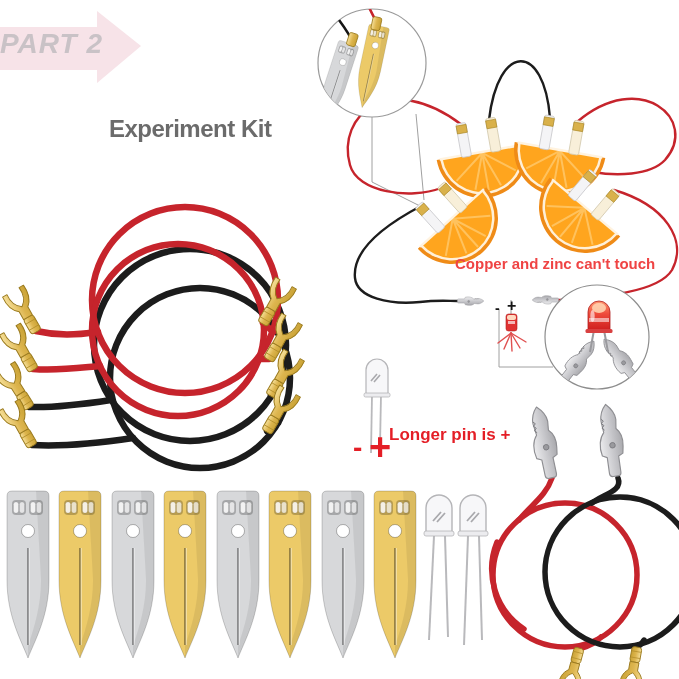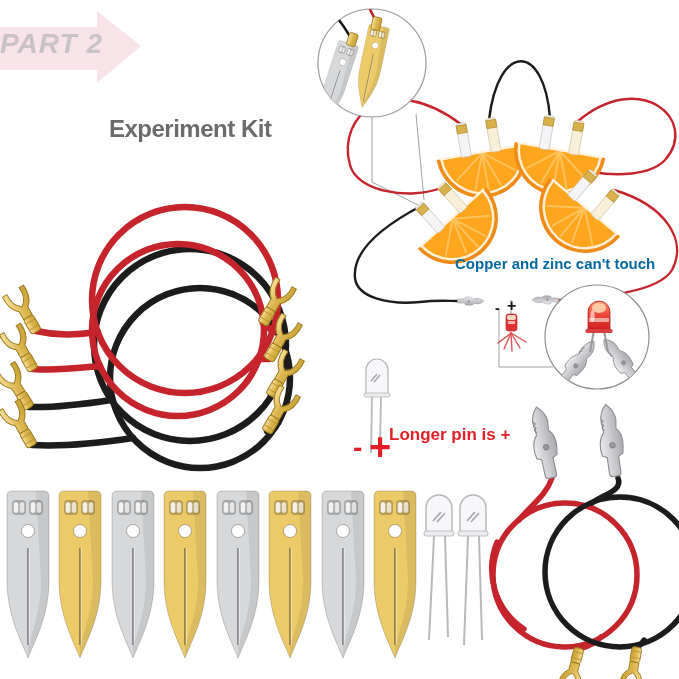--- a/index.html
+++ b/index.html
@@ -4,21 +4,21 @@
 <style>
   html,body{margin:0;padding:0;background:#ffffff;}
   #stage{position:relative;width:679px;height:679px;background:#ffffff;overflow:hidden;
          font-family:"Liberation Sans", sans-serif;}
   #art{position:absolute;left:0;top:0;}
   .txt{position:absolute;white-space:nowrap;line-height:1;}
   .badge-label{left:0;top:30px;width:100px;text-align:center;font-size:28px;font-weight:700;
                color:#c9c2c6;letter-spacing:1px;font-style:italic;}
   .title1{left:13px;top:81px;font-size:29px;font-weight:700;color:#6b6b6b;letter-spacing:-0.5px;}
   .title2{left:86px;top:117px;font-size:24px;font-weight:700;color:#6b6b6b;letter-spacing:-0.5px;margin-left:23px;}
-  .circuit-note{left:455px;top:256px;font-size:15px;font-weight:700;color:#0369a1;}
+  .circuit-note{left:455px;top:256px;font-size:15px;font-weight:700;color:#ef4444;}
   .clip-minus{left:495px;top:301px;font-size:14px;font-weight:700;color:#151515;}
   .clip-plus{left:507px;top:298px;font-size:16px;font-weight:700;color:#151515;}
   .led-note{left:389px;top:426px;font-size:17px;font-weight:700;color:#e41e26;text-align:center;}
   .led-minus{left:353px;top:434px;font-size:28px;font-weight:700;color:#e41e26;}
   .led-plus{left:369px;top:428px;font-size:38px;font-weight:700;color:#e41e26;}
 </style>
 </head>
 <body>
 
 <div id="stage">

